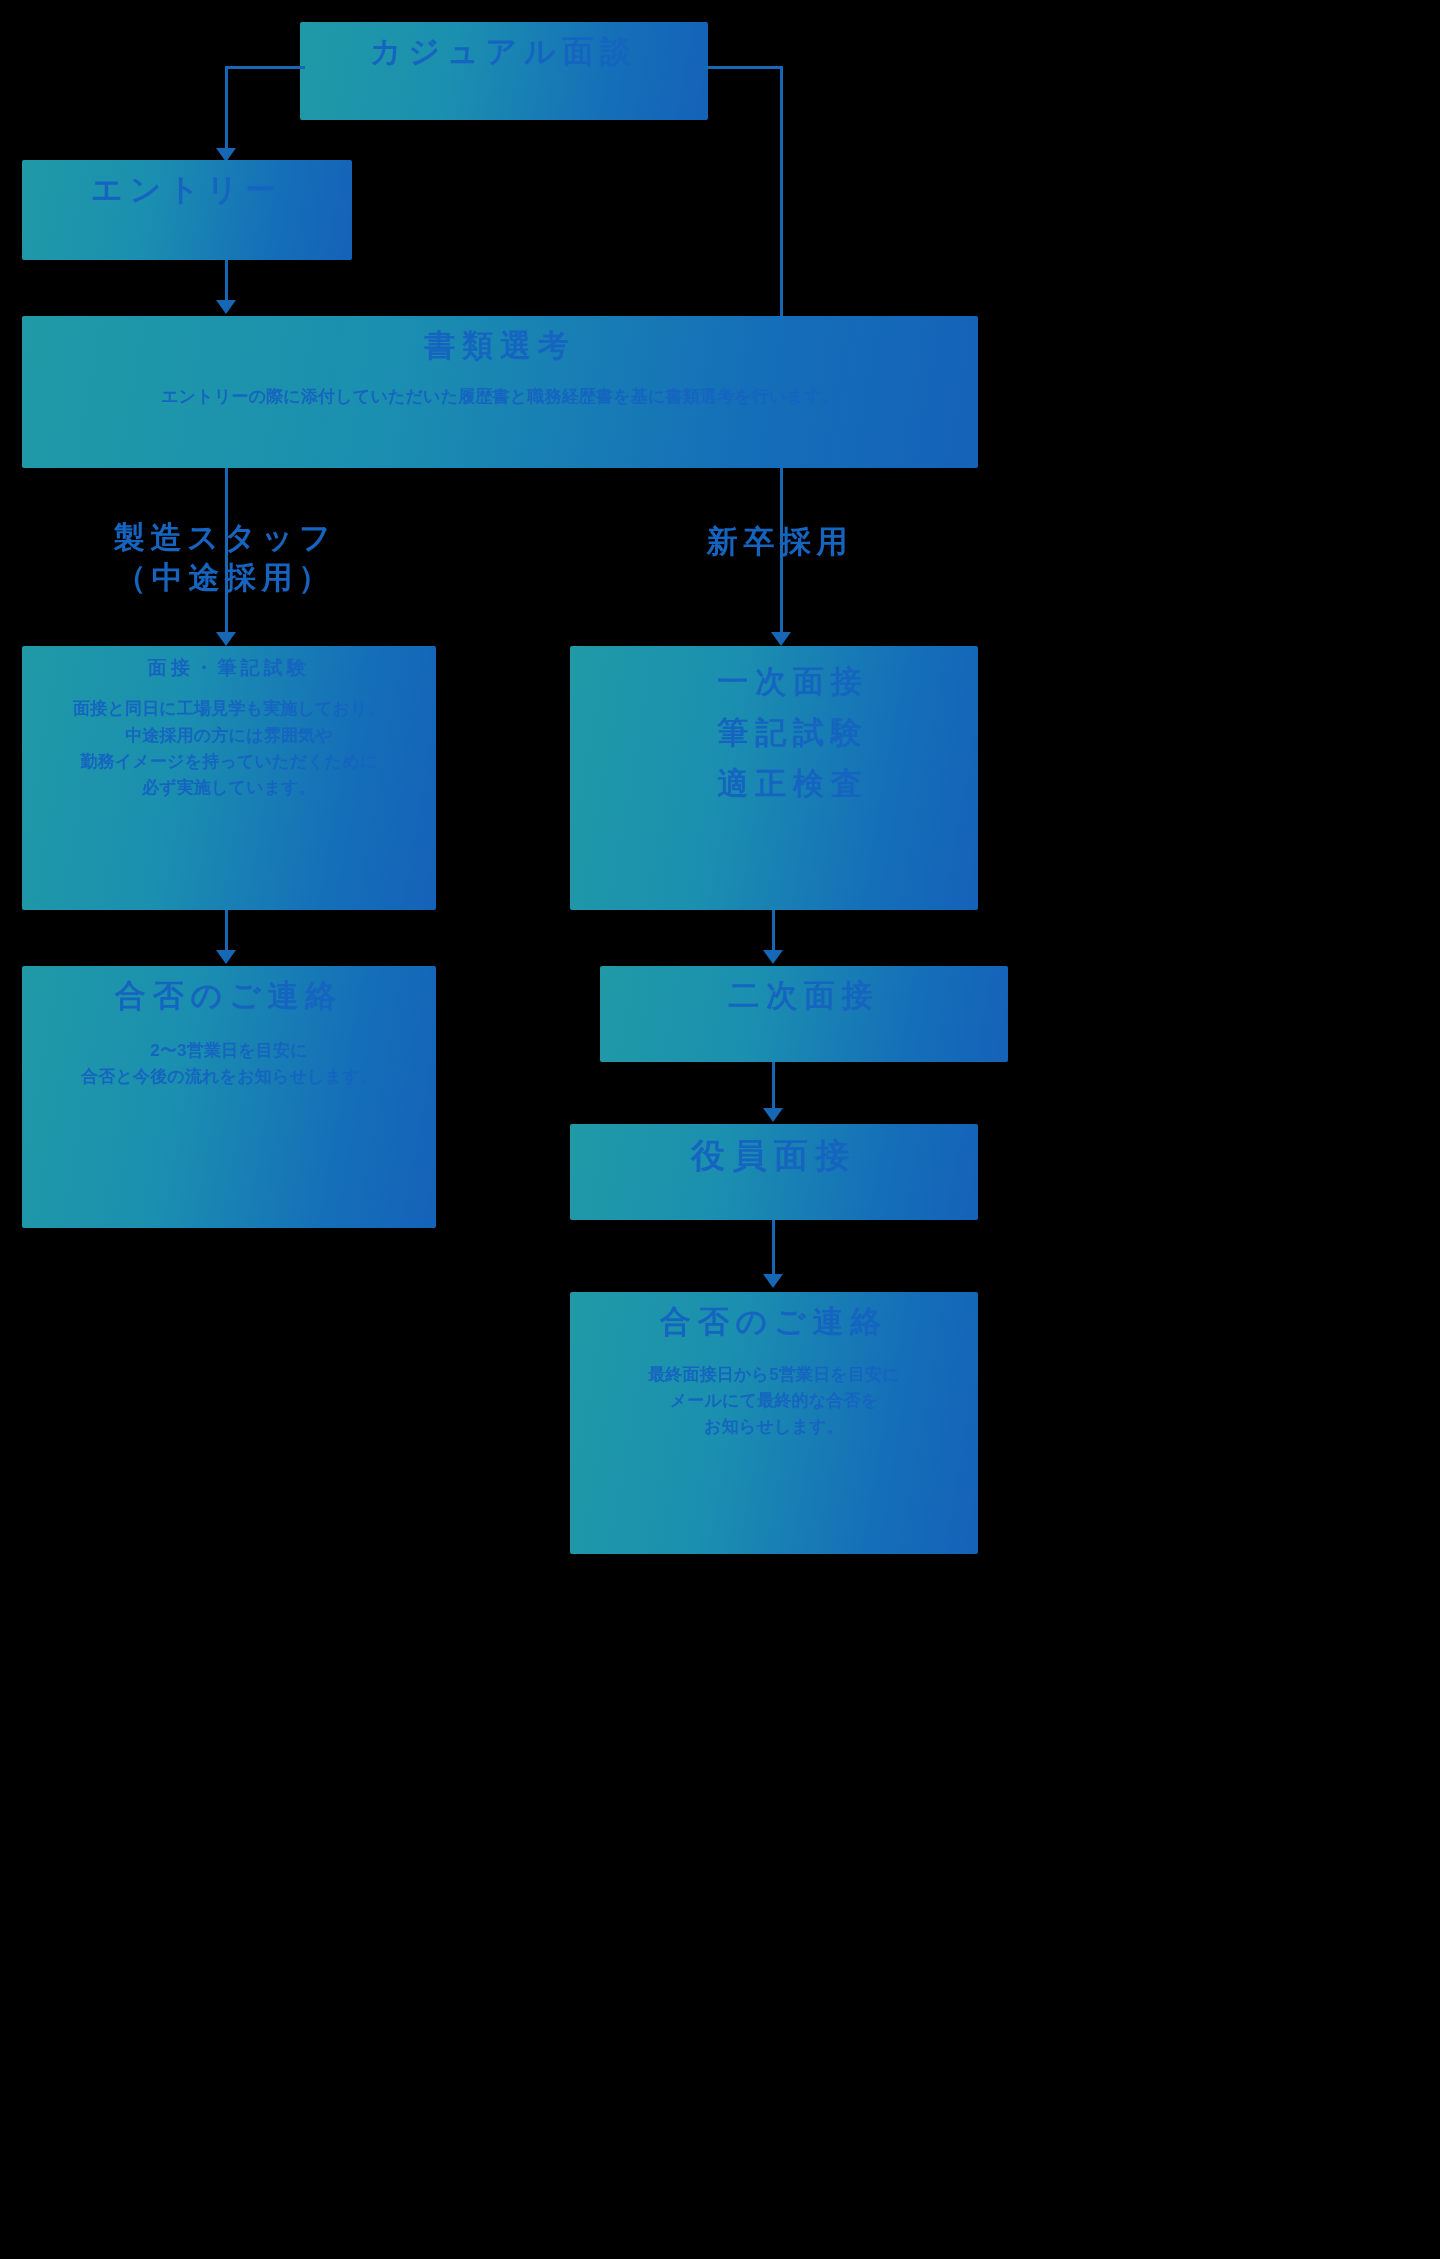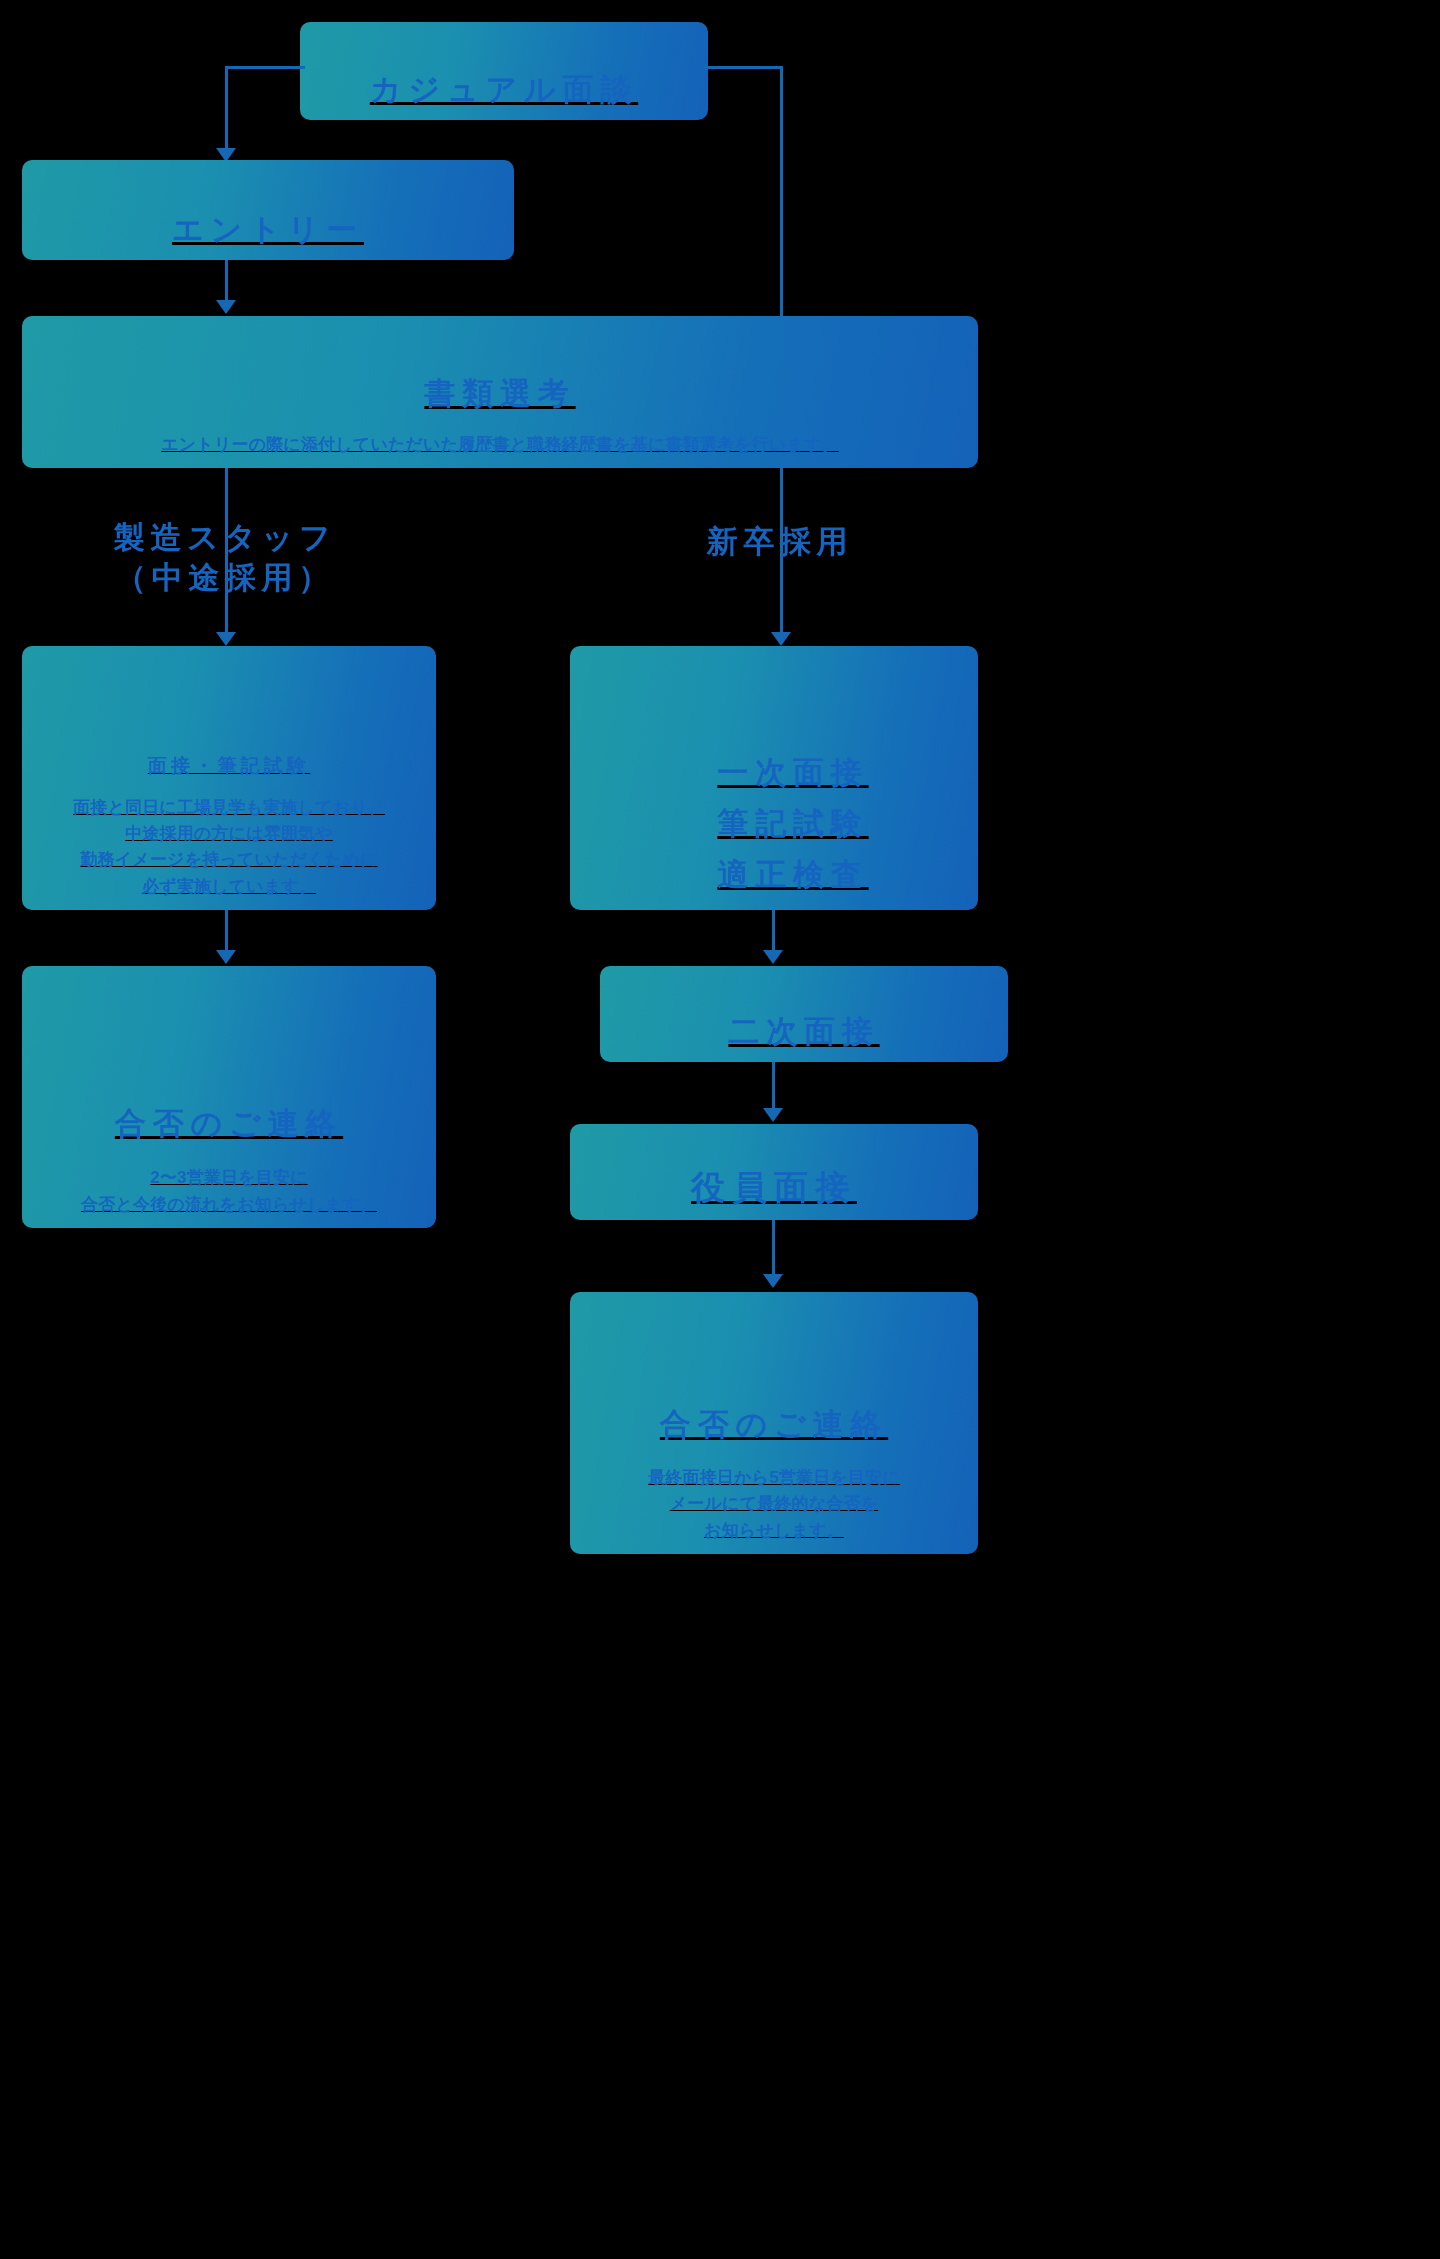--- a/index.html
+++ b/index.html
@@ -4,26 +4,25 @@
 <style>
   html,body{margin:0;padding:0;background:#000;}
   body{
     font-family:"Liberation Sans","DejaVu Sans",sans-serif;
     width:1440px;height:2259px;position:relative;overflow:hidden;
   }
   #stage{position:absolute;left:0;top:0;width:1000px;height:2259px;}
 
   .node{
     position:absolute;
-    border-radius:10px;
+    border-radius:2px;
     background:linear-gradient(100deg,#1f9aa6 0%,#1b8fb0 38%,#156fb8 75%,#1462b9 100%);
-    display:flex;flex-direction:column;align-items:center;justify-content:flex-end;
+    display:flex;flex-direction:column;align-items:center;justify-content:flex-start;
     box-sizing:border-box;
     padding:10px 14px;
-    text-decoration:underline;
   }
   .node .title{
     color:#1565c0;
     font-weight:700;
     letter-spacing:.22em;
     text-align:center;
     line-height:1.28;
     white-space:pre-line;
   }
   .node .desc{
@@ -65,21 +64,21 @@
     <div class="title" style="font-size:31px;">カジュアル面談</div>
   </div>
 
   <div class="h-line" style="left:225px;top:66px;width:80px;"></div>
   <div class="v-line" style="left:225px;top:66px;height:84px;"></div>
   <div class="arrow" style="left:216px;top:148px;"></div>
 
   <div class="h-line" style="left:703px;top:66px;width:80px;"></div>
   <div class="v-line" style="left:780px;top:66px;height:250px;"></div>
 
-  <div class="node" style="left:22px;top:160px;width:492px;height:100px;">
+  <div class="node" style="left:22px;top:160px;width:330px;height:100px;">
     <div class="title" style="font-size:31px;">エントリー</div>
   </div>
 
   <div class="v-line" style="left:225px;top:260px;height:42px;"></div>
   <div class="arrow" style="left:216px;top:300px;"></div>
 
   <div class="node" style="left:22px;top:316px;width:956px;height:152px;">
     <div class="title" style="font-size:31px;">書類選考</div>
     <div class="desc" style="font-size:17px;margin-top:18px;">エントリーの際に添付していただいた履歴書と職務経歴書を基に書類選考を行います。</div>
   </div>

